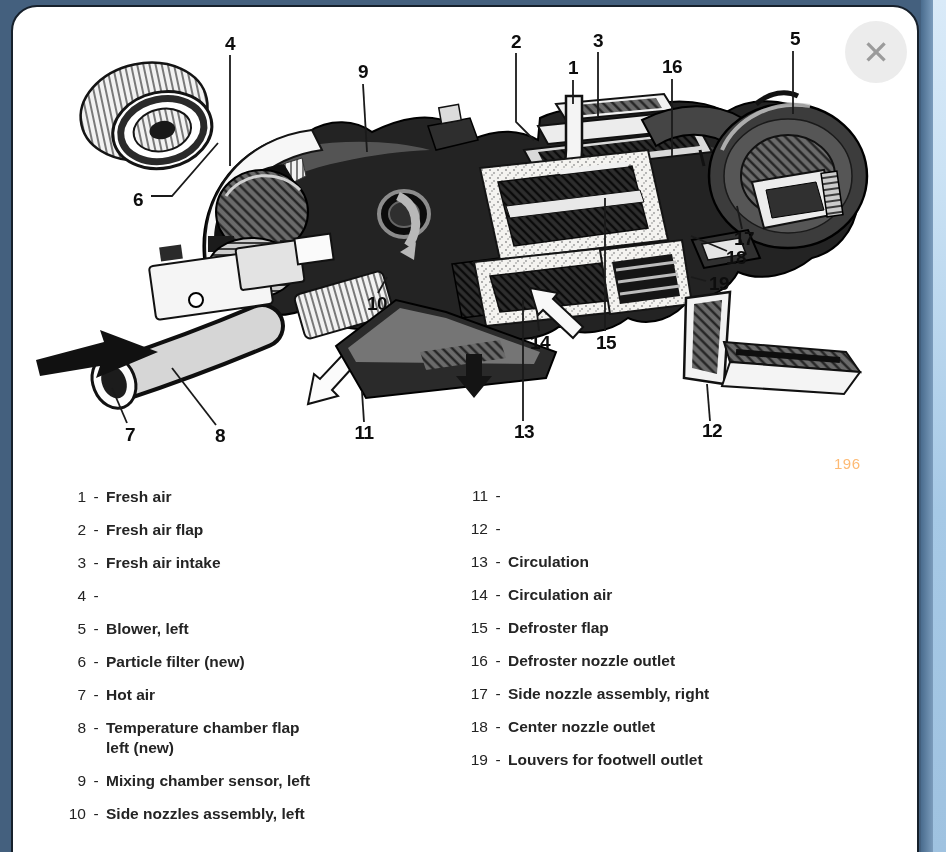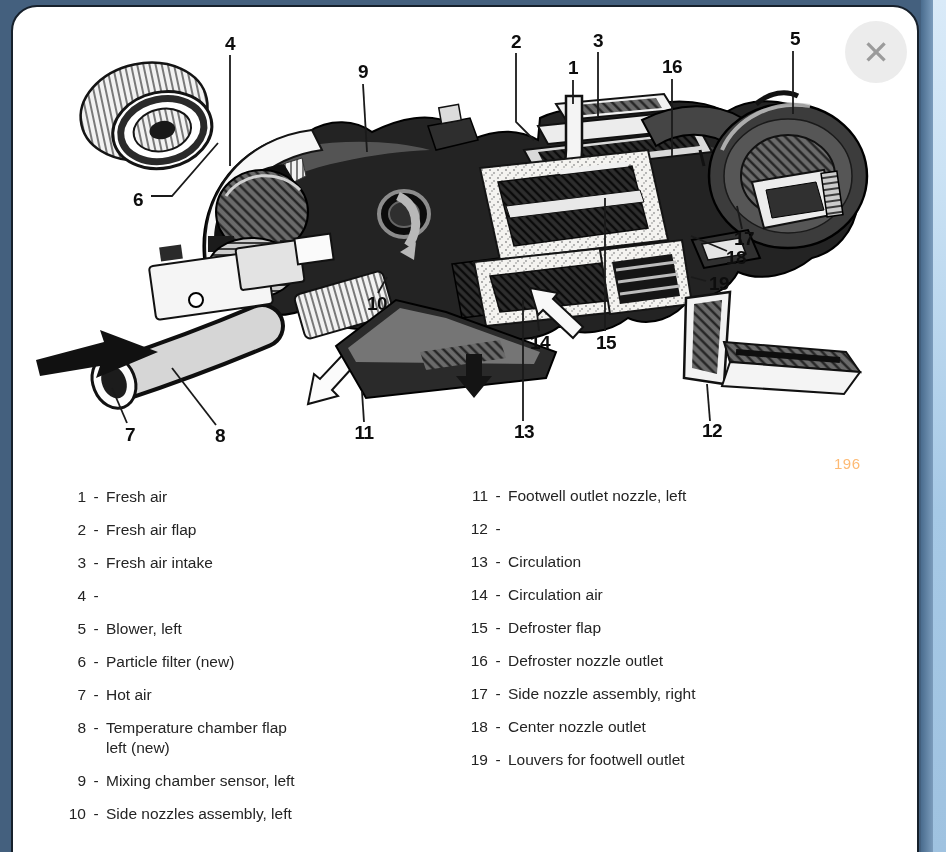--- a/index.html
+++ b/index.html
@@ -26,21 +26,21 @@
         font-size:19px;font-weight:700;color:#0d0d0d;letter-spacing:-0.5px;white-space:nowrap;}
   #page-number{position:absolute;left:834px;top:455px;font-size:15px;color:#fdba74;letter-spacing:0.5px;}
   
   .legend-col{position:absolute;color:#242424;font-size:15.5px;line-height:20px;}
   #legend-left{left:56px;top:487px;width:370px;}
   #legend-right{left:458px;top:486px;width:400px;}
   .legend-row{display:flex;margin-bottom:13px;}
   .legend-row .num{width:30px;text-align:right;flex:none;}
   #legend-right .legend-row .num{width:30px;}
   .legend-row .sep{width:20px;text-align:center;flex:none;}
-  .legend-row .labelwrap{flex:1;}
+  .legend-row .labelwrap{flex:1;font-weight:bold;}
 </style>
 </head>
 <body>
 
 <div id="stage">
 
   <div id="card"></div>
 
   <svg id="illustration" viewBox="0 0 946 478" xmlns="http://www.w3.org/2000/svg">
     <defs>
@@ -322,24 +322,20 @@
       <span class="labelwrap">
         <div>Side nozzles assembly, left</div>
 
       </span>
     </div>
     </div>
   <div id="legend-right" class="legend-col">
       <div class="legend-row">
       <span class="num">11</span>
       <span class="sep">-</span>
-      <span class="labelwrap">
-        <div>Footwell outlet nozzle, left</div>
-
-      </span>
     </div>
       <div class="legend-row">
       <span class="num">12</span>
       <span class="sep">-</span>
     </div>
       <div class="legend-row">
       <span class="num">13</span>
       <span class="sep">-</span>
       <span class="labelwrap">
         <div>Circulation</div>

